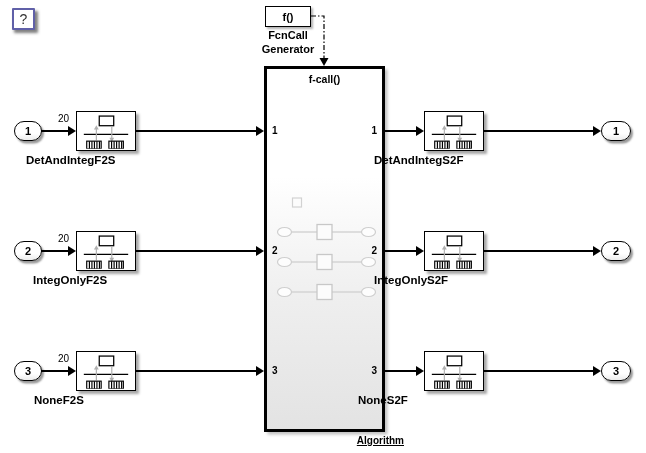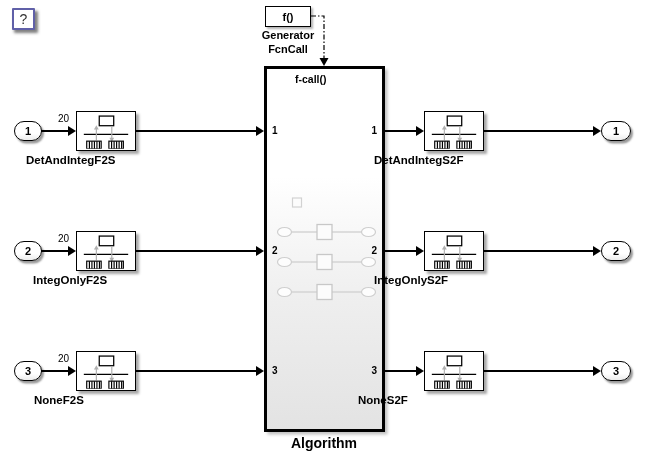--- a/index.html
+++ b/index.html
@@ -45,32 +45,32 @@
 
   
   .algo {
     left: 264px; top: 66px; width: 121px; height: 366px;
     border: 3px solid #000;
     background: linear-gradient(180deg, #ffffff 0%, #ffffff 30%, #eeeeee 65%, var(--algo_grad, #e3e3e3) 100%);
     box-shadow: 2.5px 2.5px 3px rgba(0,0,0,.25);
   }
   .algo-trigger {
     position: absolute; top: 4px; left: 0; right: 0;
-    text-align: left; font-weight: bold; font-size: 10.5px; margin-left: 28px;
+    text-align: center; font-weight: bold; font-size: 10.5px;
   }
   .port-num {
     position: absolute; font-weight: bold; font-size: 10px; line-height: 12px;
   }
   .port-num.pl { left: 5px; }
   .port-num.pr { right: 5px; text-align: right; }
   .preview-svg { position: absolute; left: 0; top: 0; }
 
   .algo-caption {
     left: 244px; top: 435px; width: 160px;
-    text-align: center; font-weight: bold; font-size: 14px;
+    text-align: right; font-weight: bold; font-size: 10px; text-decoration: underline;
   }
 
   
   .ioport {
     height: 20px;
     border: 1.8px solid #000; border-radius: 10px;
     background: linear-gradient(#ffffff 65%, #ececec);
     box-shadow: 2px 2.5px 2px rgba(0,0,0,.4);
     display: flex; align-items: center; justify-content: center;
     font-weight: bold; font-size: 11px;
@@ -125,22 +125,22 @@
       <line x1="41.6" y1="28" x2="41.6" y2="36" stroke="#000" stroke-width="1.2"></line>
       <line x1="44.2" y1="28" x2="44.2" y2="36" stroke="#000" stroke-width="1.2"></line>
     </symbol>
   </defs>
 </svg>
 
 <div class="abs help-btn">?</div>
 
 <div class="abs blk fcn-block">f()</div>
 <div class="abs fcn-caption">
+  <div>FcnCall</div>
   <div>Generator</div>
-  <div>FcnCall</div>
 </div>
 
 <svg class="abs" style="left:305px; top:0; width:30px; height:70px;" viewBox="0 0 30 70">
   <path d="M6 16 L19 16 L19 58" fill="none" stroke="#000" stroke-width="1.2" stroke-dasharray="5 2 1.5 2"></path>
   <polygon points="14.5,58 23.5,58 19,66" fill="#000"></polygon>
 </svg>
 
 <div class="abs algo">
   <svg class="preview-svg" width="115" height="360" viewBox="0 0 115 360">
     <rect x="25.5" y="129" width="9" height="9" fill="#fcfcfc" stroke="#d2d2d2" stroke-width="1.2"></rect>

